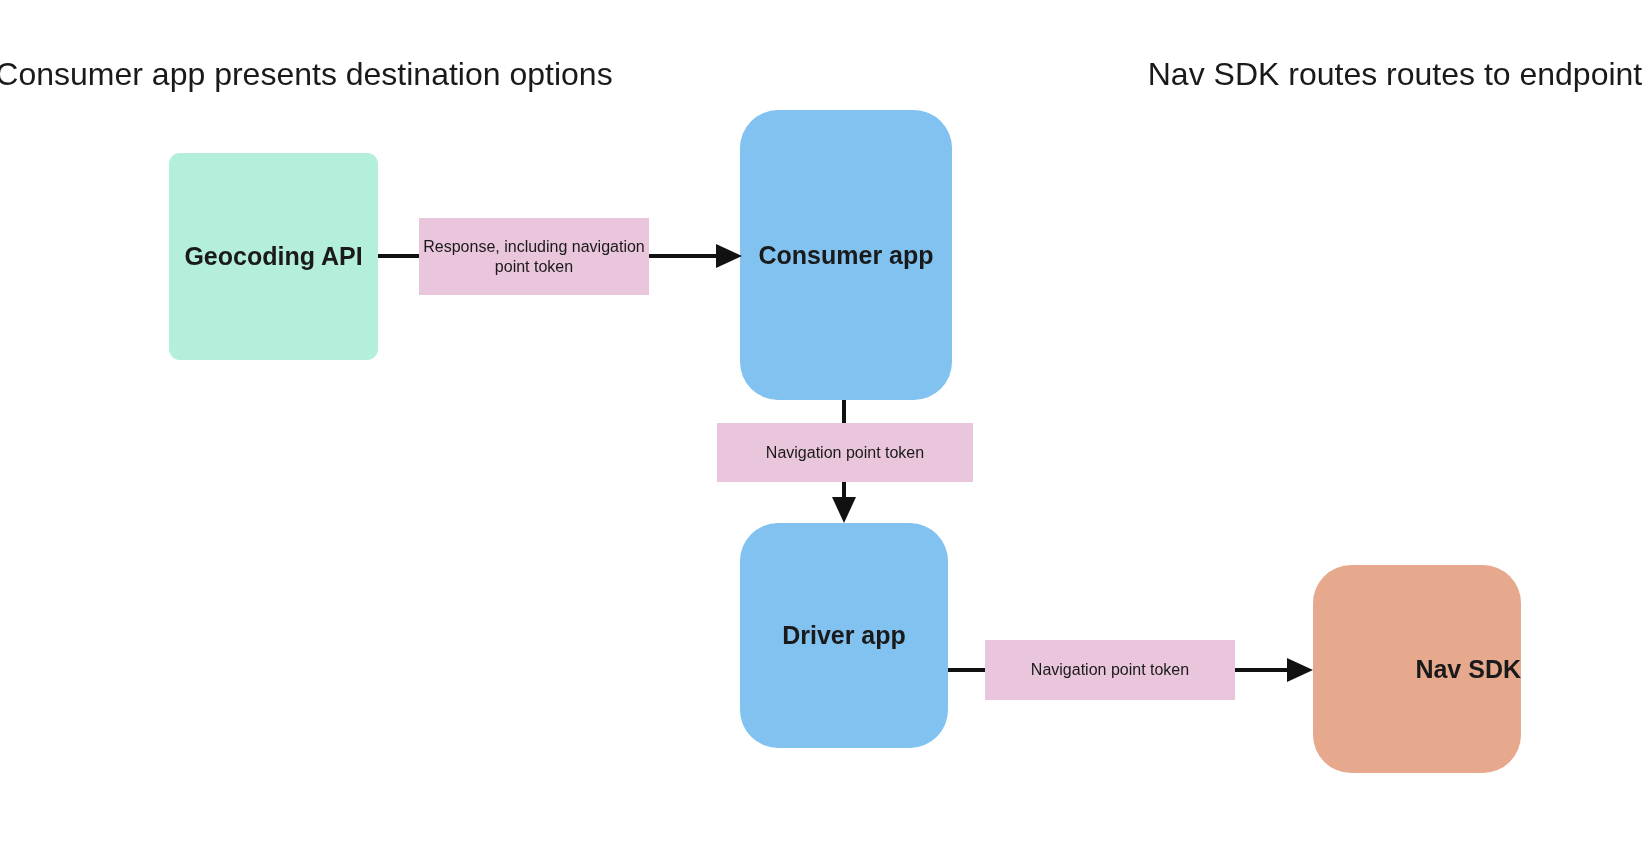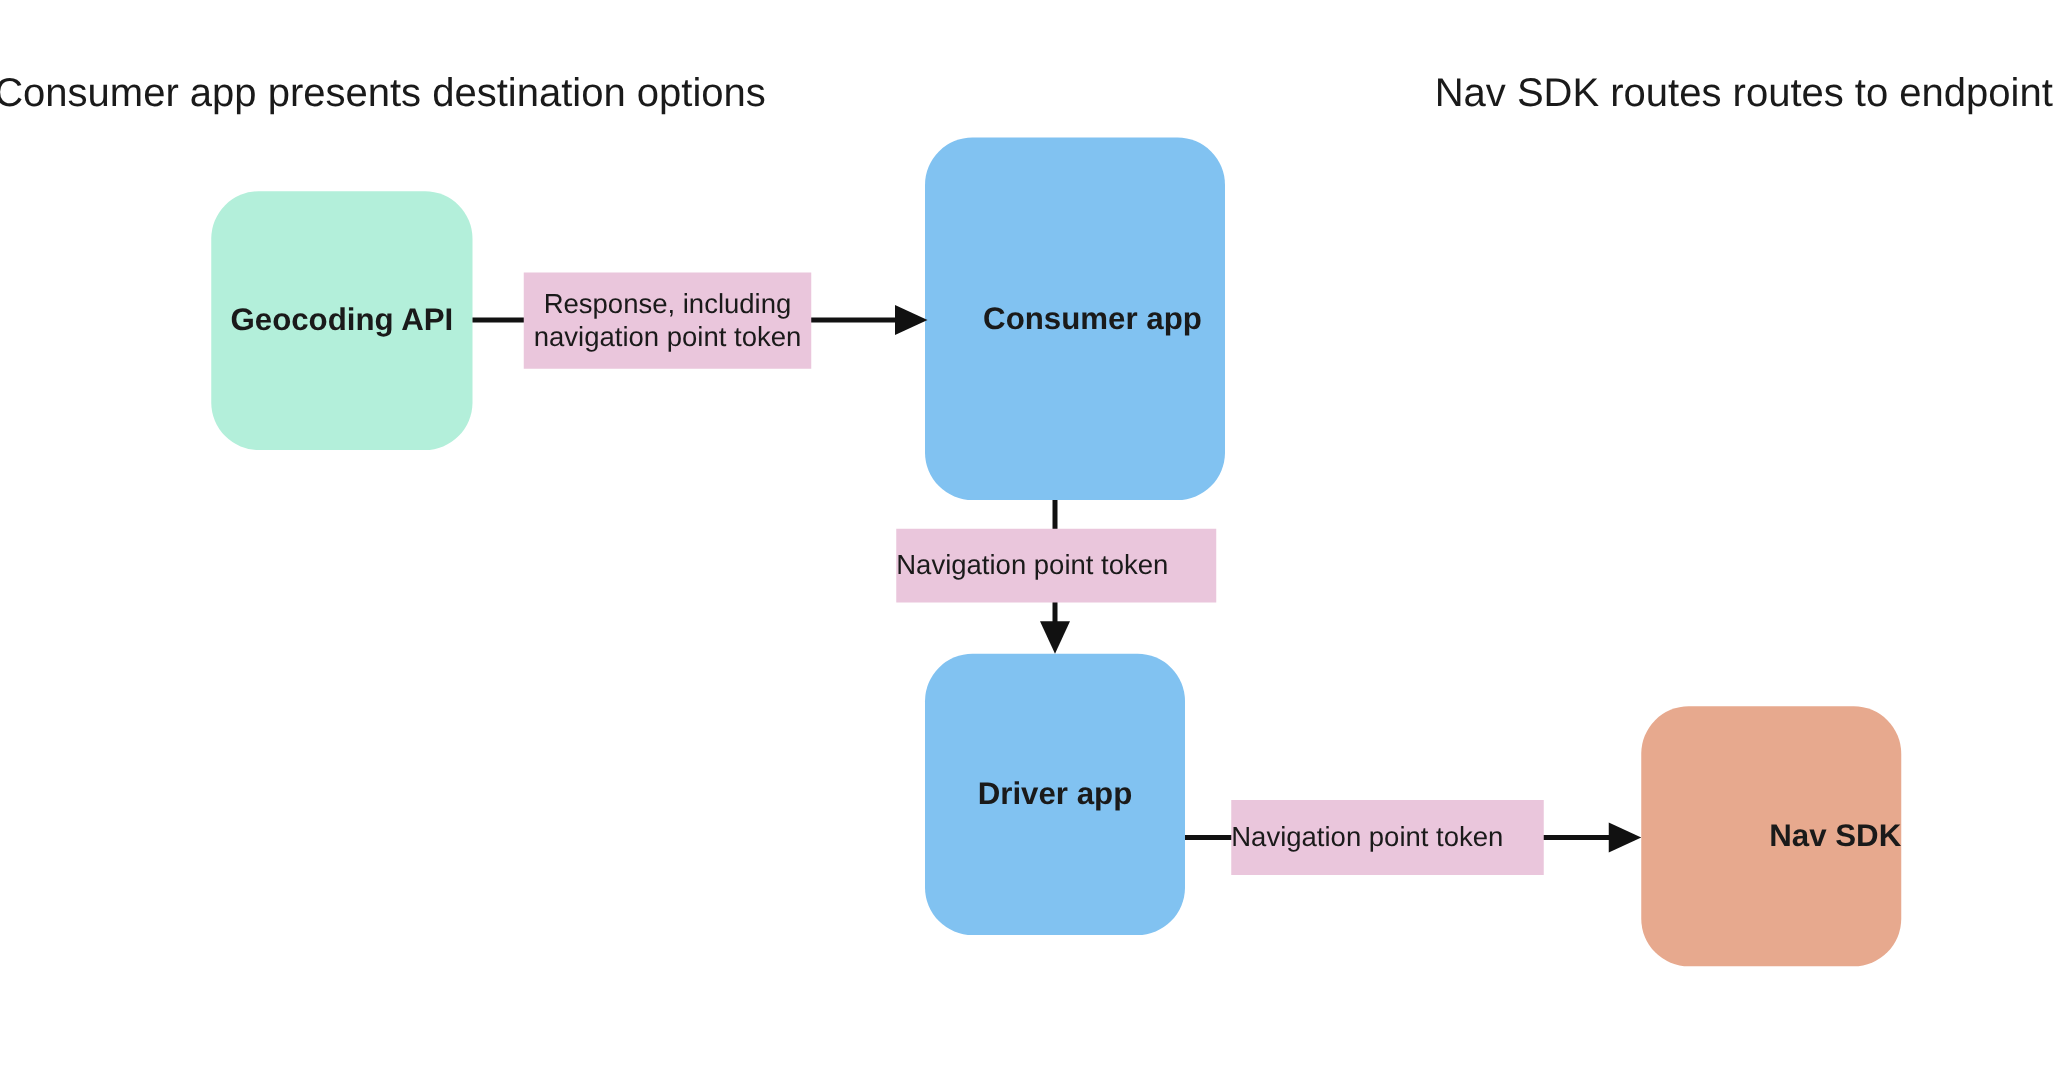--- a/index.html
+++ b/index.html
@@ -33,42 +33,43 @@
     position: absolute;
     display: flex;
     align-items: center;
     justify-content: center;
     border-radius: 38px;
     font-size: 25px;
     font-weight: 700;
     text-align: center;
     color: var(--text, #1a1a1a);
   }
-  #node-geocoding-api { left: 169px; top: 153px; width: 209px; height: 207px; }
-  #node-consumer-app  { left: 740px; top: 110px; width: 212px; height: 290px; padding-left: 28px; }
+  #node-geocoding-api { left: 169px; top: 153px; width: 209px; height: 207px; border-radius: 11px; }
+  #node-consumer-app  { left: 740px; top: 110px; width: 212px; height: 290px; }
   #node-driver-app    { left: 740px; top: 523px; width: 208px; height: 225px; }
   #node-nav-sdk       { left: 1313px; top: 565px; width: 208px; height: 208px; justify-content: flex-end; }
 
   #arrows {
     position: absolute;
     left: 0;
     top: 0;
     width: 1646px;
     height: 868px;
     pointer-events: none;
   }
   #arrows line { stroke: var(--arrow, #111111); stroke-width: 4; }
   #arrows polygon { fill: var(--arrow, #111111); }
 
   .edge-label {
     position: absolute;
     display: flex;
     align-items: center;
+    justify-content: center;
     background: var(--edge-label-pink, #eac6dc);
-    font-size: 22px;
+    font-size: 16px;
     font-weight: 400;
     line-height: 1.22;
     text-align: center;
     color: var(--text, #1a1a1a);
     padding: 0 0;
     box-sizing: border-box;
   }
   #edge-label-1 { left: 419px; top: 218px; width: 230px; height: 77px; }
   #edge-label-2 { left: 717px; top: 423px; width: 256px; height: 59px; }
   #edge-label-3 { left: 985px; top: 640px; width: 250px; height: 60px; }

